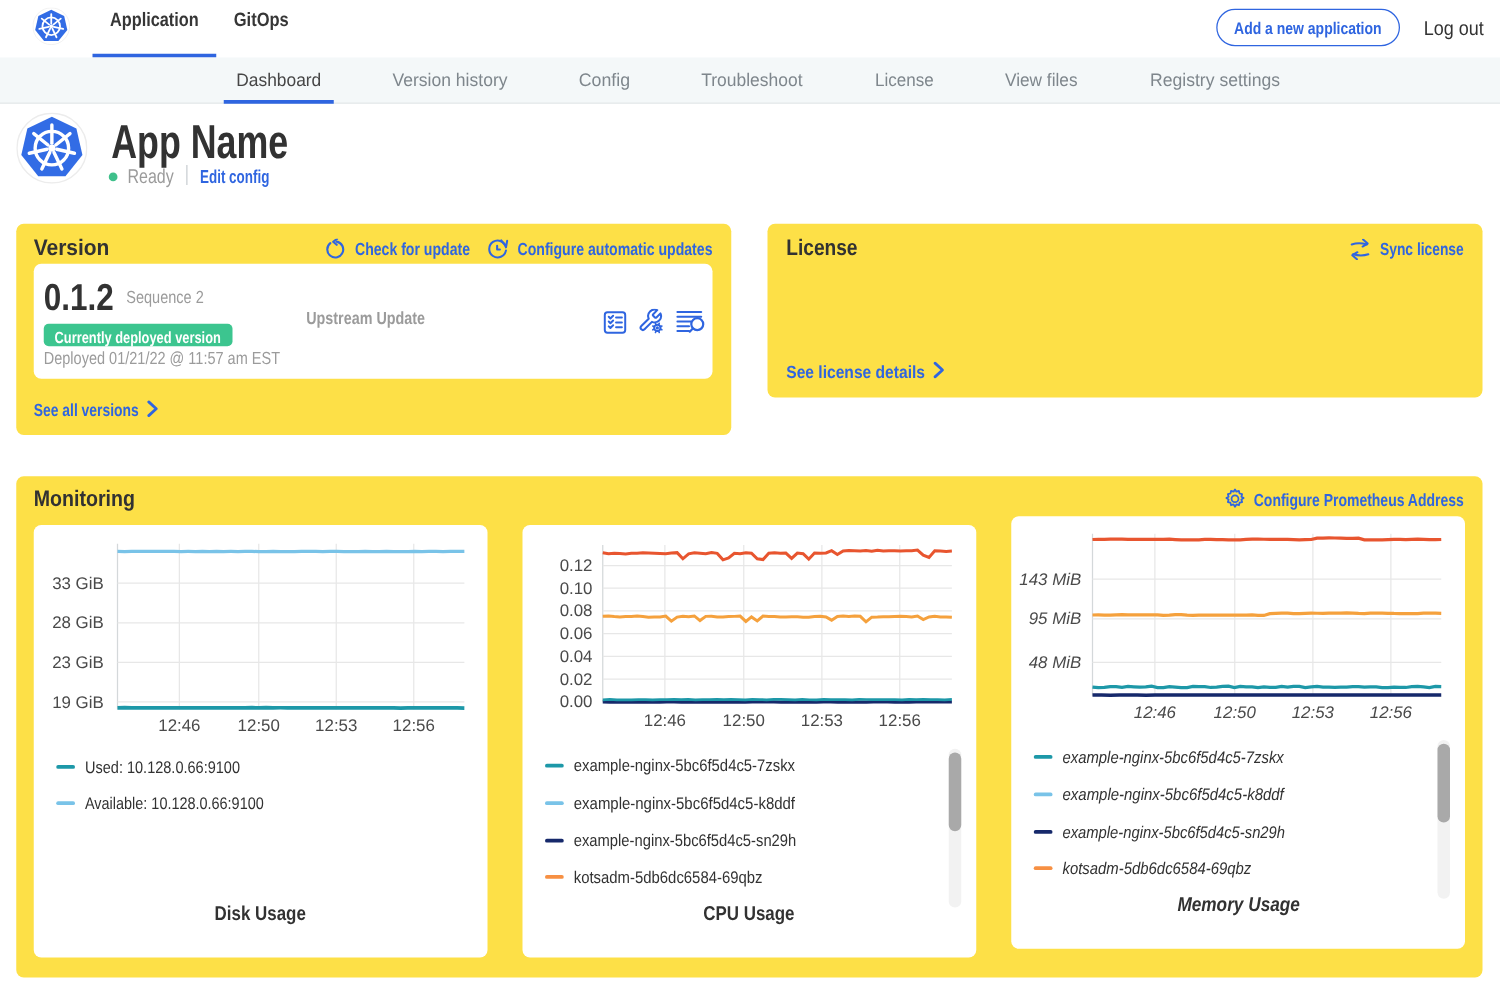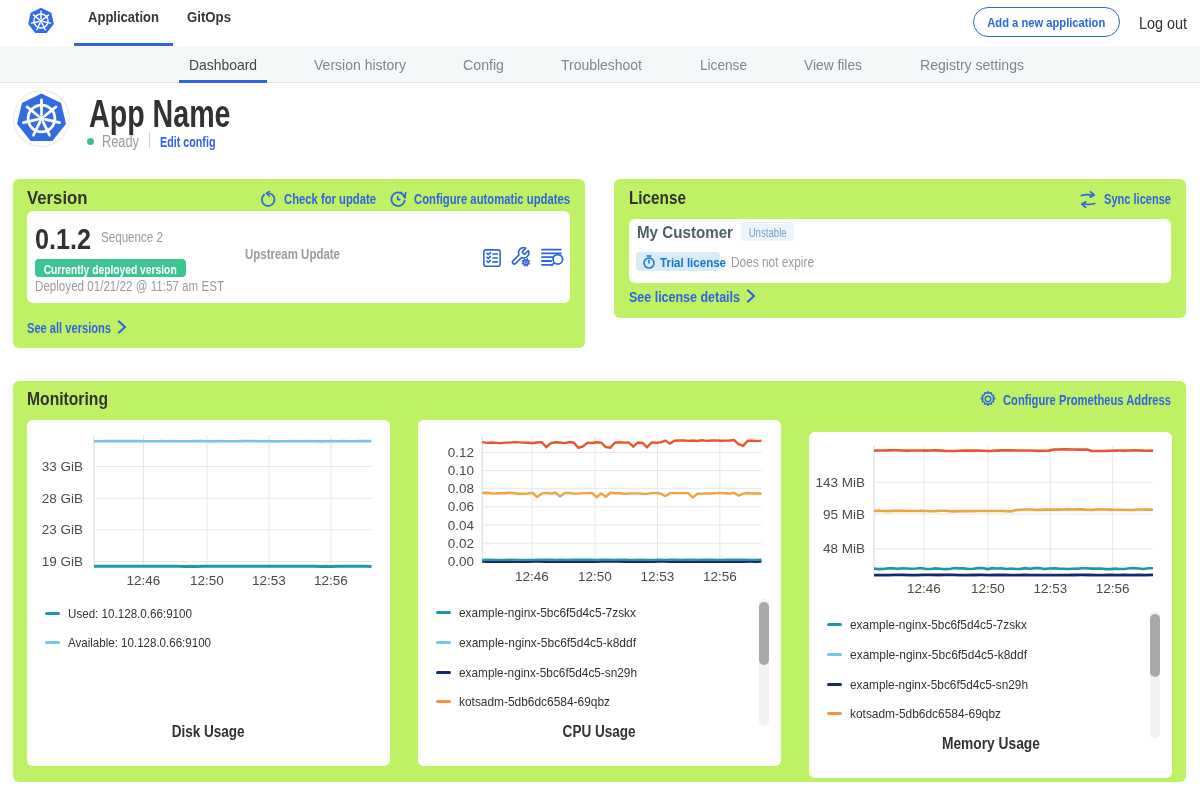--- a/index.html
+++ b/index.html
@@ -1,18 +1,18 @@
 <!DOCTYPE html>
 <html><head><meta charset="utf-8"><style>
 * { margin:0; padding:0; box-sizing:border-box; }
 html,body { width:1200px; height:796px; background:#fff; font-family:"Liberation Sans",sans-serif; overflow:hidden; }
 body { position:relative; }
 .abs, .t { position:absolute; }
 .t { line-height:1; white-space:nowrap; }
-.card { position:absolute; background:#bef264; border-radius:6px; }
+.card { position:absolute; background:#fde047; border-radius:6px; }
 .icard { position:absolute; background:#fff; border-radius:6px; }
 .pill { position:absolute; border-radius:4px; }
 svg { display:block; }
 </style></head><body>
 <div class="abs" style="left:26px;top:6px;">
     <svg width="30" height="30" viewBox="0 0 100 100">
       <circle cx="50" cy="50" r="49" fill="#fff" stroke="#ececec" stroke-width="2"></circle>
       <polygon points="50.0,6.0 84.4,22.6 92.9,59.8 69.1,89.6 30.9,89.6 7.1,59.8 15.6,22.6" fill="#326ce5"></polygon>
       <circle cx="50" cy="50" r="23.5" fill="none" stroke="#fff" stroke-width="4.8"></circle>
       <line x1="50.0" y1="43.0" x2="50.0" y2="17.5" stroke="#fff" stroke-width="4.8" stroke-linecap="round"></line>
@@ -136,35 +136,20 @@
 <div class="t" style="left:15px;top:10px;font-size:18px;font-weight:700;color:#323232;transform:scaleX(0.8502);transform-origin:0 50%;">License</div>
 <div class="abs" style="left:465px;top:12px;">
       <svg width="18" height="17" viewBox="0 0 24 23" fill="none" stroke="#2f65e0" stroke-width="2.2" stroke-linecap="round" stroke-linejoin="round">
         <path d="M3 6.2 C 8 4.6, 14 4.6, 19.5 6.2" fill="none"></path>
         <polyline points="15.3,0.8 20.3,5.2 14.8,8.4"></polyline>
         <path d="M21 16.8 C 16 18.4, 10 18.4, 4.5 16.8" fill="none"></path>
         <polyline points="8.7,22.2 3.7,17.8 9.2,14.6"></polyline>
       </svg>
     </div>
 <div class="t" style="left:490px;top:13px;font-size:14px;font-weight:700;color:#2f65e0;transform:scaleX(0.7898);transform-origin:0 50%;">Sync license</div>
-<div class="icard" style="left:15px;top:40px;width:542px;height:64px;">
-<div class="t" style="left:8px;top:5px;font-size:17px;font-weight:700;color:#4e616b;transform:scaleX(0.8915);transform-origin:0 50%;">My Customer</div>
-<div class="pill" style="left:112px;top:3px;width:53px;height:19px;background:#edf5fc;"></div>
-<div class="t" style="left:112.8px;top:7px;font-size:13px;font-weight:400;color:#76a1c4;transform:scaleX(0.74);transform-origin:50% 50%;">Unstable</div>
-<div class="pill" style="left:7px;top:33px;width:84px;height:19px;background:#d9eaf8;"></div>
-<div class="abs" style="left:13px;top:35.5px;">
-        <svg width="14" height="14" viewBox="0 0 24 24" fill="none" stroke="#1577c9" stroke-width="2.6" stroke-linecap="round">
-          <circle cx="12" cy="13.8" r="8.6"></circle>
-          <line x1="12" y1="13.8" x2="12" y2="8.6"></line>
-          <line x1="8.8" y1="1.6" x2="15.2" y2="1.6"></line>
-        </svg>
-      </div>
-<div class="t" style="left:31px;top:36.5px;font-size:13px;font-weight:700;color:#1577c9;transform:scaleX(0.8866);transform-origin:0 50%;">Trial license</div>
-<div class="t" style="left:102px;top:36px;font-size:14px;font-weight:400;color:#9b9b9b;transform:scaleX(0.8464);transform-origin:0 50%;">Does not expire</div>
-</div>
 <div class="t" style="left:15px;top:110.5px;font-size:14px;font-weight:700;color:#2f65e0;transform:scaleX(0.8913);transform-origin:0 50%;">See license details</div>
 <div class="abs" style="left:132px;top:110px;">
       <svg width="10" height="14" viewBox="0 0 10 14" fill="none" stroke="#2f65e0" stroke-width="2.2" stroke-linecap="round" stroke-linejoin="round">
         <polyline points="2,1.5 8,7 2,12.5"></polyline>
       </svg>
     </div>
 </div>
 <div class="card" style="left:13px;top:381px;width:1173px;height:401px;">
 <div class="t" style="left:14px;top:9px;font-size:18px;font-weight:700;color:#323232;transform:scaleX(0.8711);transform-origin:0 50%;">Monitoring</div>
 <div class="abs" style="left:966px;top:9px;">
@@ -241,21 +226,21 @@
 <div class="abs" style="left:17.5px;top:221.0px;width:15px;height:3px;border-radius:2px;background:#79c3e8;"></div>
 <div class="t" style="left:41px;top:216.0px;font-size:13.5px;font-weight:400;color:#323232;transform:scaleX(0.8867);transform-origin:0 50%;">example-nginx-5bc6f5d4c5-k8ddf</div>
 <div class="abs" style="left:17.5px;top:250.5px;width:15px;height:3px;border-radius:2px;background:#16296b;"></div>
 <div class="t" style="left:41px;top:245.5px;font-size:13.5px;font-weight:400;color:#323232;transform:scaleX(0.8752);transform-origin:0 50%;">example-nginx-5bc6f5d4c5-sn29h</div>
 <div class="abs" style="left:17.5px;top:280.0px;width:15px;height:3px;border-radius:2px;background:#f79043;"></div>
 <div class="t" style="left:41px;top:275.0px;font-size:13.5px;font-weight:400;color:#323232;transform:scaleX(0.8824);transform-origin:0 50%;">kotsadm-5db6dc6584-69qbz</div>
 <div class="abs" style="left:341px;top:179px;width:10px;height:127px;background:#f2f2f2;border-radius:5px;"></div>
 <div class="abs" style="left:341px;top:182px;width:10px;height:63px;background:#a9a9a9;border-radius:5px;"></div>
 <div class="t" style="left:138.4px;top:304px;font-size:16px;font-weight:700;color:#323232;transform:scaleX(0.8464);transform-origin:50% 50%;">CPU Usage</div>
 </div>
-<div class="icard" style="left:796px;top:51px;width:363px;height:346px;">
+<div class="icard" style="left:796px;top:32px;width:363px;height:346px;font-style:italic;">
 <div class="abs" style="left:0;top:0;">
         <svg width="363" height="170" font-family="Liberation Sans, sans-serif">
           <line x1="65" y1="14" x2="65" y2="143.5" stroke="#d4d8da" stroke-width="1"></line>
           <line x1="114.9" y1="14" x2="114.9" y2="143.5" stroke="#e7e7e7" stroke-width="1"></line>
           <line x1="178.8" y1="14" x2="178.8" y2="143.5" stroke="#e7e7e7" stroke-width="1"></line>
           <line x1="241.3" y1="14" x2="241.3" y2="143.5" stroke="#e7e7e7" stroke-width="1"></line>
           <line x1="303.7" y1="14" x2="303.7" y2="143.5" stroke="#e7e7e7" stroke-width="1"></line>
           <line x1="65" y1="50.2" x2="344" y2="50.2" stroke="#e7e7e7" stroke-width="1"></line>
           <line x1="65" y1="82.1" x2="344" y2="82.1" stroke="#e7e7e7" stroke-width="1"></line>
           <line x1="65" y1="116.9" x2="344" y2="116.9" stroke="#e7e7e7" stroke-width="1"></line>

